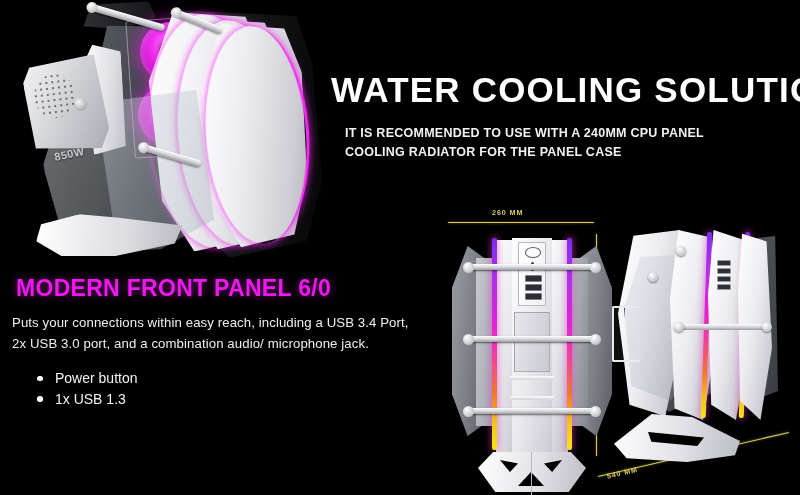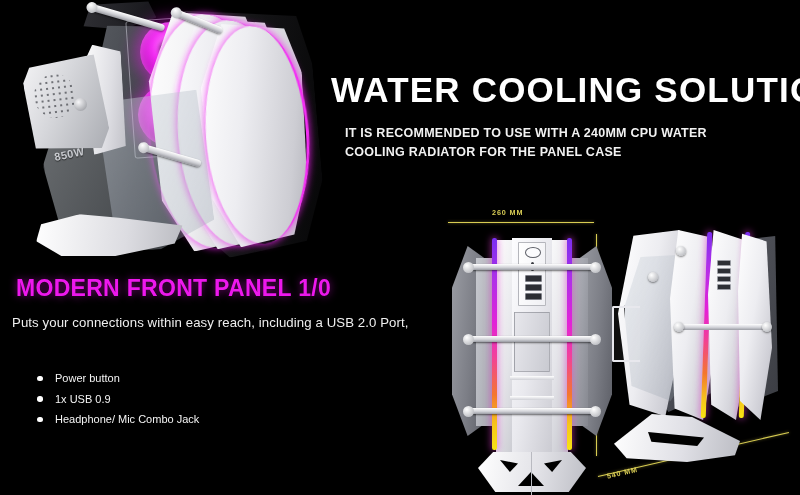--- a/index.html
+++ b/index.html
@@ -151,21 +151,21 @@
     text-shadow:0 0 9px rgba(230,20,230,.55);
   }
   .body-copy{
     position:absolute;left:12px;top:312px;width:430px;
     font-size:13.2px;color:#efefef;line-height:21px;letter-spacing:.1px;
   }
   .bullets{
     position:absolute;left:34px;top:368px;margin:0;padding:0;list-style:none;
   }
   .bullets li{
-    font-size:11px;color:#f4f4f4;line-height:20.5px;
+    font-size:14px;color:#f4f4f4;line-height:20.5px;
     padding-left:21px;position:relative;white-space:nowrap;
   }
   .bullets li::before{
     content:"";position:absolute;left:3px;top:7.5px;
     width:5.5px;height:5.5px;border-radius:50%;background:#ffffff;
   }
 
   
   .diagrams{position:absolute;left:430px;top:204px;width:370px;height:295px;}
 
@@ -356,32 +356,32 @@
     <div class="psu-label">850W</div>
 
     <div class="rod r1"></div>
     <div class="rod r2"></div>
     <div class="rod r3"></div>
     <div class="h-foot"></div>
   </div>
 
   <div class="h1">WATER COOLING SOLUTION</div>
   <div class="h1-sub">
-    <div>IT IS RECOMMENDED TO USE WITH A 240MM CPU WATER</div>
+    <div>IT IS RECOMMENDED TO USE WITH A 240MM CPU PANEL</div>
     <div>COOLING RADIATOR FOR THE PANEL CASE</div>
   </div>
 
-  <div class="h2">MODERN FRONT PANEL 1/0</div>
+  <div class="h2">MODERN FRONT PANEL 6/0</div>
   <div class="body-copy">
-    <div>Puts your connections within easy reach, including  a USB 2.0 Port,</div>
+    <div>Puts your connections within easy reach, including  a USB 3.4 Port,</div>
+    <div>2x USB 3.0 port, and a  combination audio/ microphone jack.</div>
   </div>
   <ul class="bullets">
     <li>Power button</li>
-    <li>1x USB 0.9</li>
-    <li>Headphone/ Mic Combo Jack</li>
+    <li>1x USB 1.3</li>
   </ul>
 
   <div class="diagrams">
 
     <div class="dim-label" style="left:62px;top:4px;">260 MM</div>
     <div class="dim-line dim-h" style="left:18px;top:18px;width:146px;"></div>
 
     <div class="dim-line dim-v" style="left:166px;top:30px;height:222px;"></div>
     <div class="dim-label rot" style="left:162px;top:128px;">570 MM</div>
 

